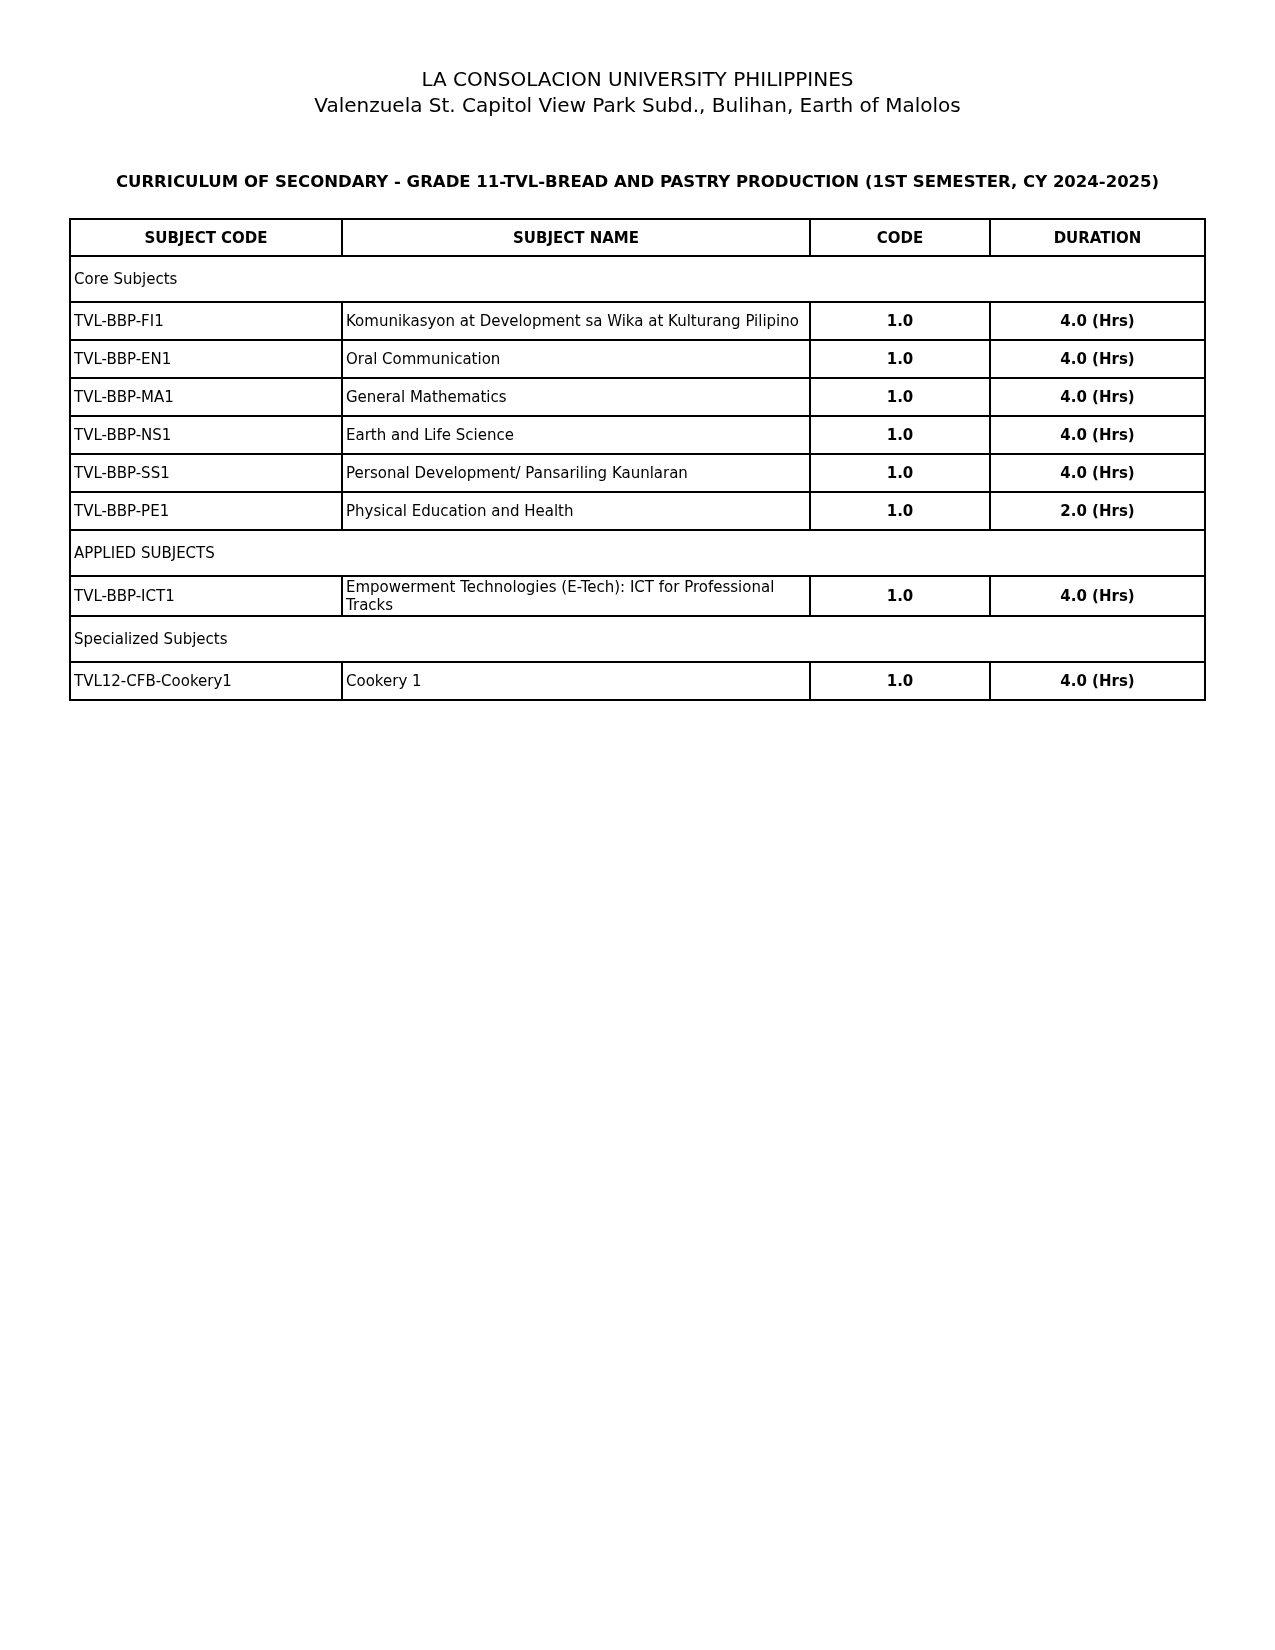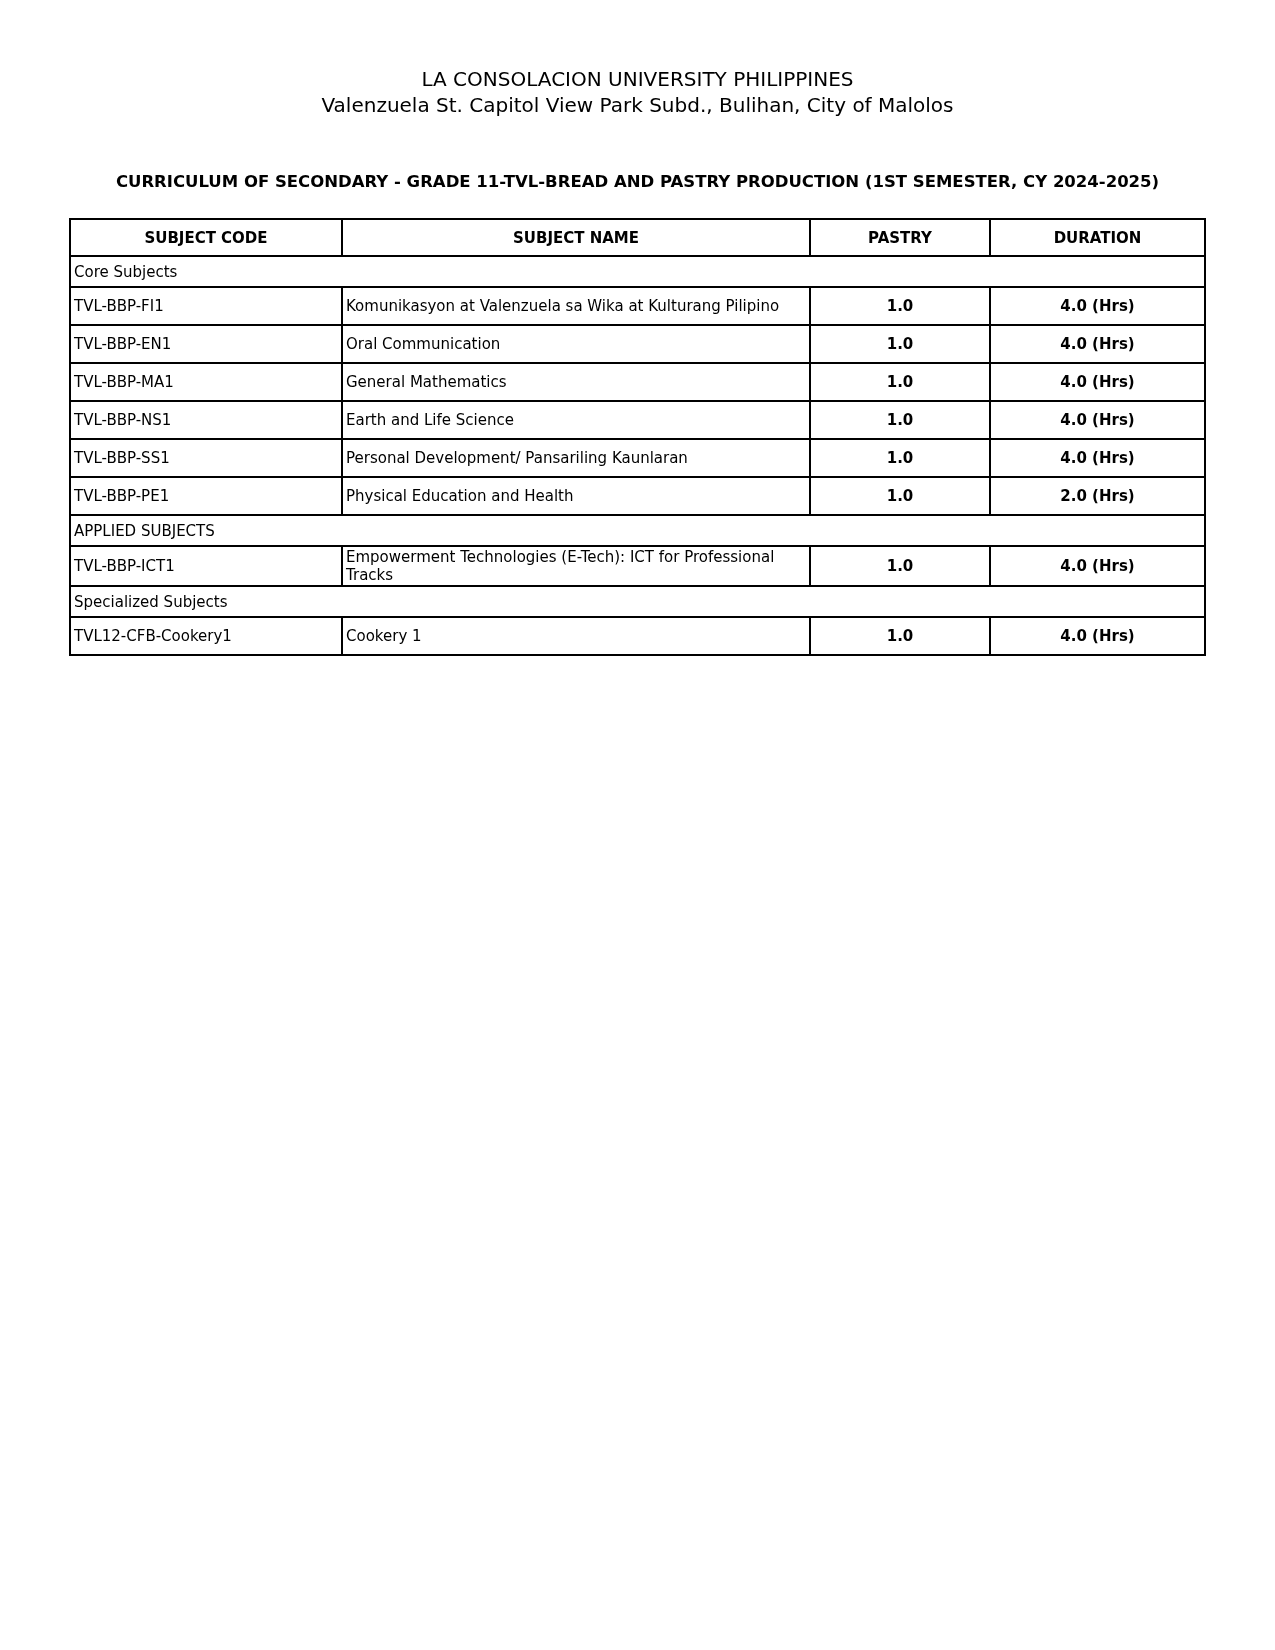--- a/index.html
+++ b/index.html
@@ -51,60 +51,60 @@
     vertical-align: middle;
     line-height: 18px;
     overflow: hidden;
   }
   table.curriculum th {
     font-size: 15px;
     font-weight: bold;
     text-align: center;
   }
   tr.header-row  { height: 37px; }
-  tr.section-row { height: 31px; }
+  tr.section-row { height: 46px; }
   tr.data-row    { height: 38px; }
   td.code-cell, td.name-cell { text-align: left; border-radius: 10px; }
   td.units-cell, td.duration-cell { text-align: center; font-weight: bold; }
   td.section-cell { text-align: left; }
 </style>
 </head>
 <body>
 
 <div class="page">
 
   <div class="university-header">
     <div>LA CONSOLACION UNIVERSITY PHILIPPINES</div>
-    <div>Valenzuela St. Capitol View Park Subd., Bulihan, City of Malolos</div>
+    <div>Valenzuela St. Capitol View Park Subd., Bulihan, Earth of Malolos</div>
   </div>
 
   <div class="doc-title">CURRICULUM OF SECONDARY - GRADE 11-TVL-BREAD AND PASTRY PRODUCTION (1ST SEMESTER, CY 2024-2025)</div>
 
   <table class="curriculum">
     <colgroup>
       <col class="c-code">
         <col class="c-name">
         <col class="c-units">
         <col class="c-duration">
     </colgroup>
     <tbody>
       <tr class="header-row">
         <th>SUBJECT CODE</th>
         <th>SUBJECT NAME</th>
-        <th>PASTRY</th>
+        <th>CODE</th>
         <th>DURATION</th>
       </tr>
 
       <tr class="section-row">
         <td class="section-cell" colspan="4">Core Subjects</td>
       </tr>
 
       <tr class="data-row">
         <td class="code-cell">TVL-BBP-FI1</td>
-        <td class="name-cell">Komunikasyon at Valenzuela sa Wika at Kulturang Pilipino</td>
+        <td class="name-cell">Komunikasyon at Development sa Wika at Kulturang Pilipino</td>
         <td class="units-cell">1.0</td>
         <td class="duration-cell">4.0 (Hrs)</td>
       </tr>
 
       <tr class="data-row">
         <td class="code-cell">TVL-BBP-EN1</td>
         <td class="name-cell">Oral Communication</td>
         <td class="units-cell">1.0</td>
         <td class="duration-cell">4.0 (Hrs)</td>
       </tr>

